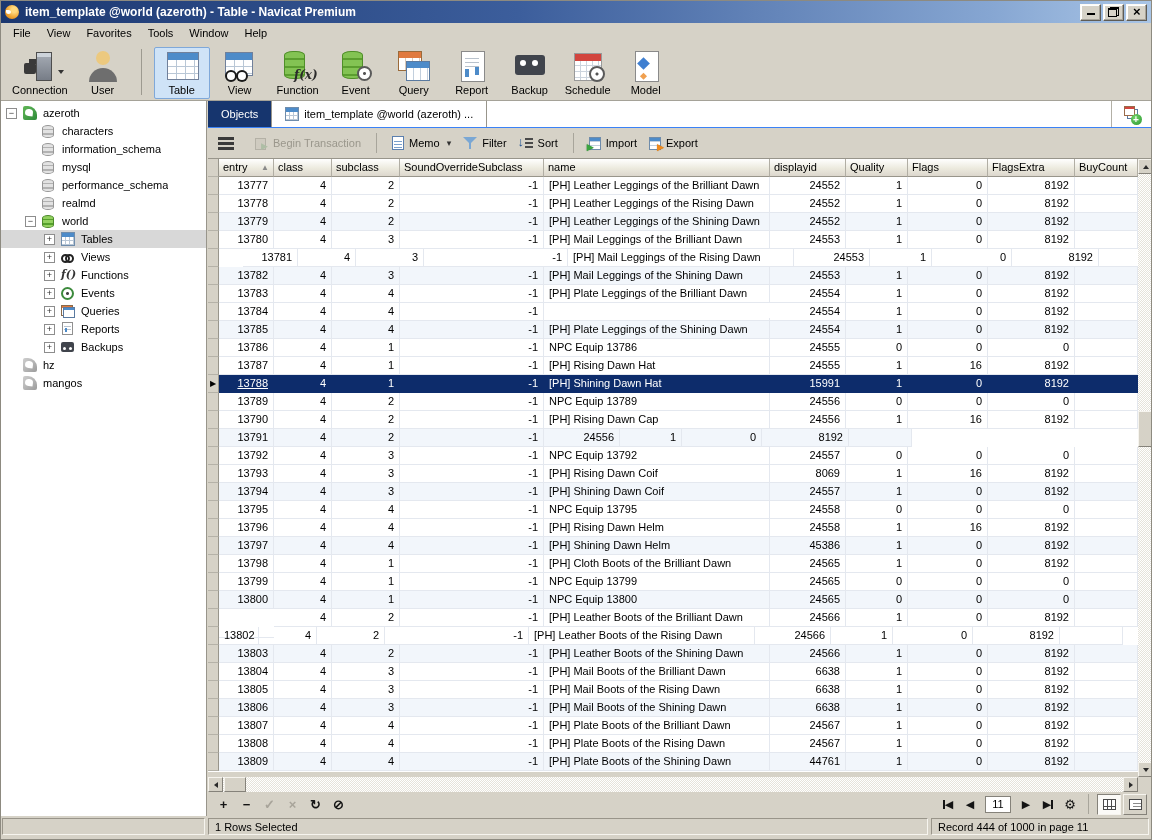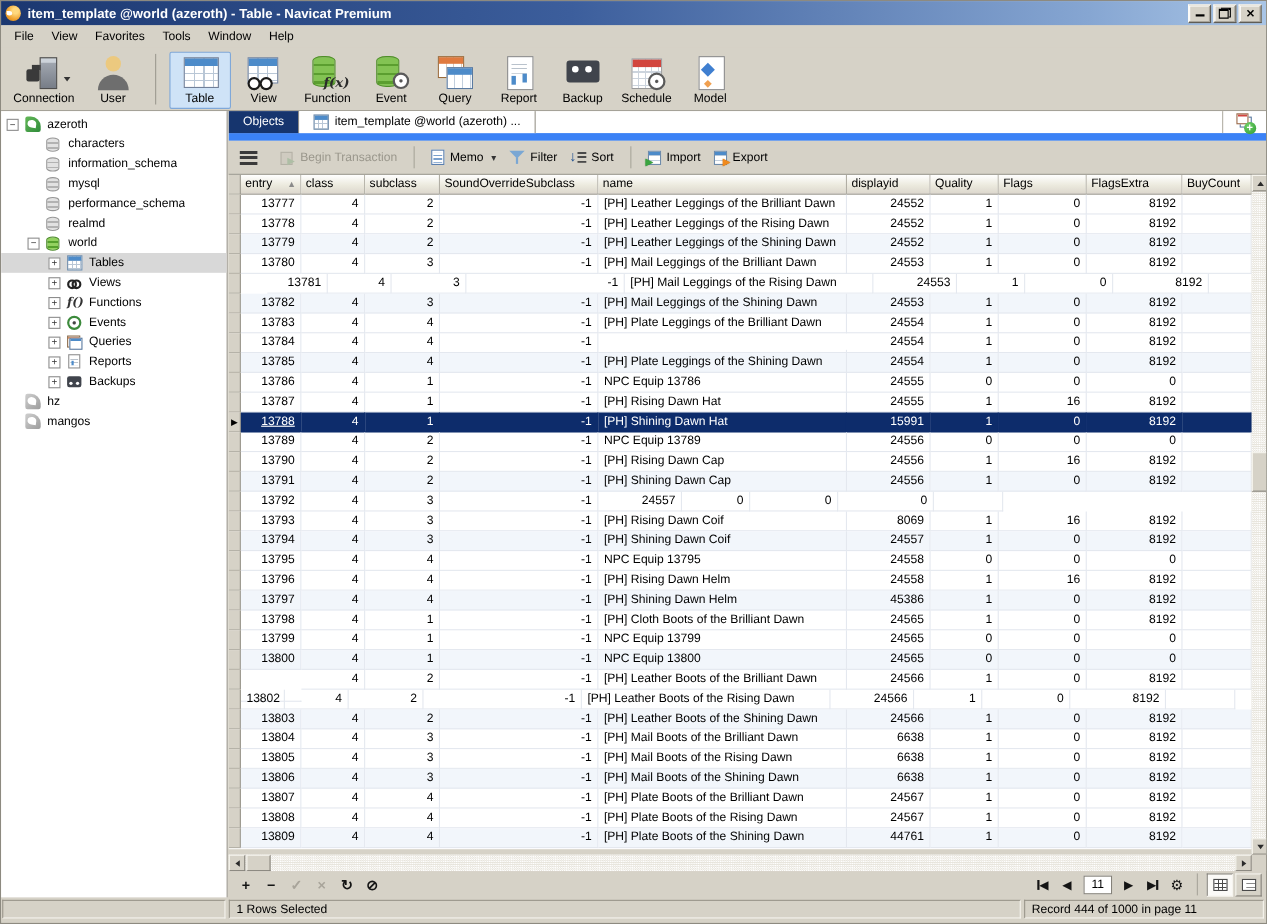--- a/index.html
+++ b/index.html
@@ -112,21 +112,21 @@
   
   .sidebar{position:absolute;left:0;top:100px;width:206px;height:715px;background:#fff;border-right:1px solid #98958b;overflow:hidden;padding-top:3px}
   .trow{height:18px;display:flex;align-items:center;white-space:nowrap;padding-right:2px}
   .trow.selected{background:#d8d8d8}
   .texp{width:11px;height:11px;border:1px solid #8d8d8d;background:#fff;font-size:9px;line-height:9px;text-align:center;margin-right:6px;flex:none;color:#333}
   .texp.none{visibility:hidden}
   .ticon-wrap{width:15px;height:15px;margin-right:5px;flex:none;position:relative}
   .tlabel{overflow:hidden;text-overflow:ellipsis}
 
   
-  .tabbar{position:absolute;left:207px;top:100px;right:0;height:27px;background:#fff;border-bottom:7px solid #3b82f6;display:flex;align-items:stretch}
+  .tabbar{position:absolute;left:207px;top:100px;right:0;height:27px;background:#fff;border-bottom:1px solid #3b82f6;display:flex;align-items:stretch}
   .tab{display:flex;align-items:center;padding:0 13px;border-right:1px solid #98958b;gap:5px}
   .tab-objects{background:#16356e;color:#fff}
   .tab-active{background:#fff}
   .tab-fill{flex:1}
   .newtab-btn{width:40px;border-left:1px solid #b3b0a6;display:flex;align-items:center;justify-content:center}
 
   
   .filterbar{position:absolute;left:207px;top:127px;right:0;height:31px;background:#d6d2c7;border-bottom:1px solid #98958b;display:flex;align-items:center;padding-left:10px}
   .fbtn{display:flex;align-items:center;gap:5px;padding:3px 6px}
   .fbtn.disabled{color:#9a978c}
@@ -622,33 +622,33 @@
           <div class="gcell num" style="width: 80px;">16</div>
           <div class="gcell num" style="width: 87px;">8192</div>
           <div class="gcell" style="width: 63px;"></div>
         </div>
         <div class="grow striped">
           <div class="gutter"></div>
           <div class="gcell num" style="width: 55px;">13791</div>
           <div class="gcell num" style="width: 58px;">4</div>
           <div class="gcell num" style="width: 68px;">2</div>
           <div class="gcell num" style="width: 144px;">-1</div>
-          <div class="gcell" style="width: 226px;">[PH] Shining Dawn Cap</div>
           <div class="gcell num" style="width: 76px;">24556</div>
           <div class="gcell num" style="width: 62px;">1</div>
           <div class="gcell num" style="width: 80px;">0</div>
           <div class="gcell num" style="width: 87px;">8192</div>
           <div class="gcell" style="width: 63px;"></div>
         </div>
         <div class="grow">
           <div class="gutter"></div>
           <div class="gcell num" style="width: 55px;">13792</div>
           <div class="gcell num" style="width: 58px;">4</div>
           <div class="gcell num" style="width: 68px;">3</div>
           <div class="gcell num" style="width: 144px;">-1</div>
+          <div class="gcell" style="width: 226px;">NPC Equip 13792</div>
           <div class="gcell num" style="width: 76px;">24557</div>
           <div class="gcell num" style="width: 62px;">0</div>
           <div class="gcell num" style="width: 80px;">0</div>
           <div class="gcell num" style="width: 87px;">0</div>
           <div class="gcell" style="width: 63px;"></div>
         </div>
         <div class="grow">
           <div class="gutter"></div>
           <div class="gcell num" style="width: 55px;">13793</div>
           <div class="gcell num" style="width: 58px;">4</div>

